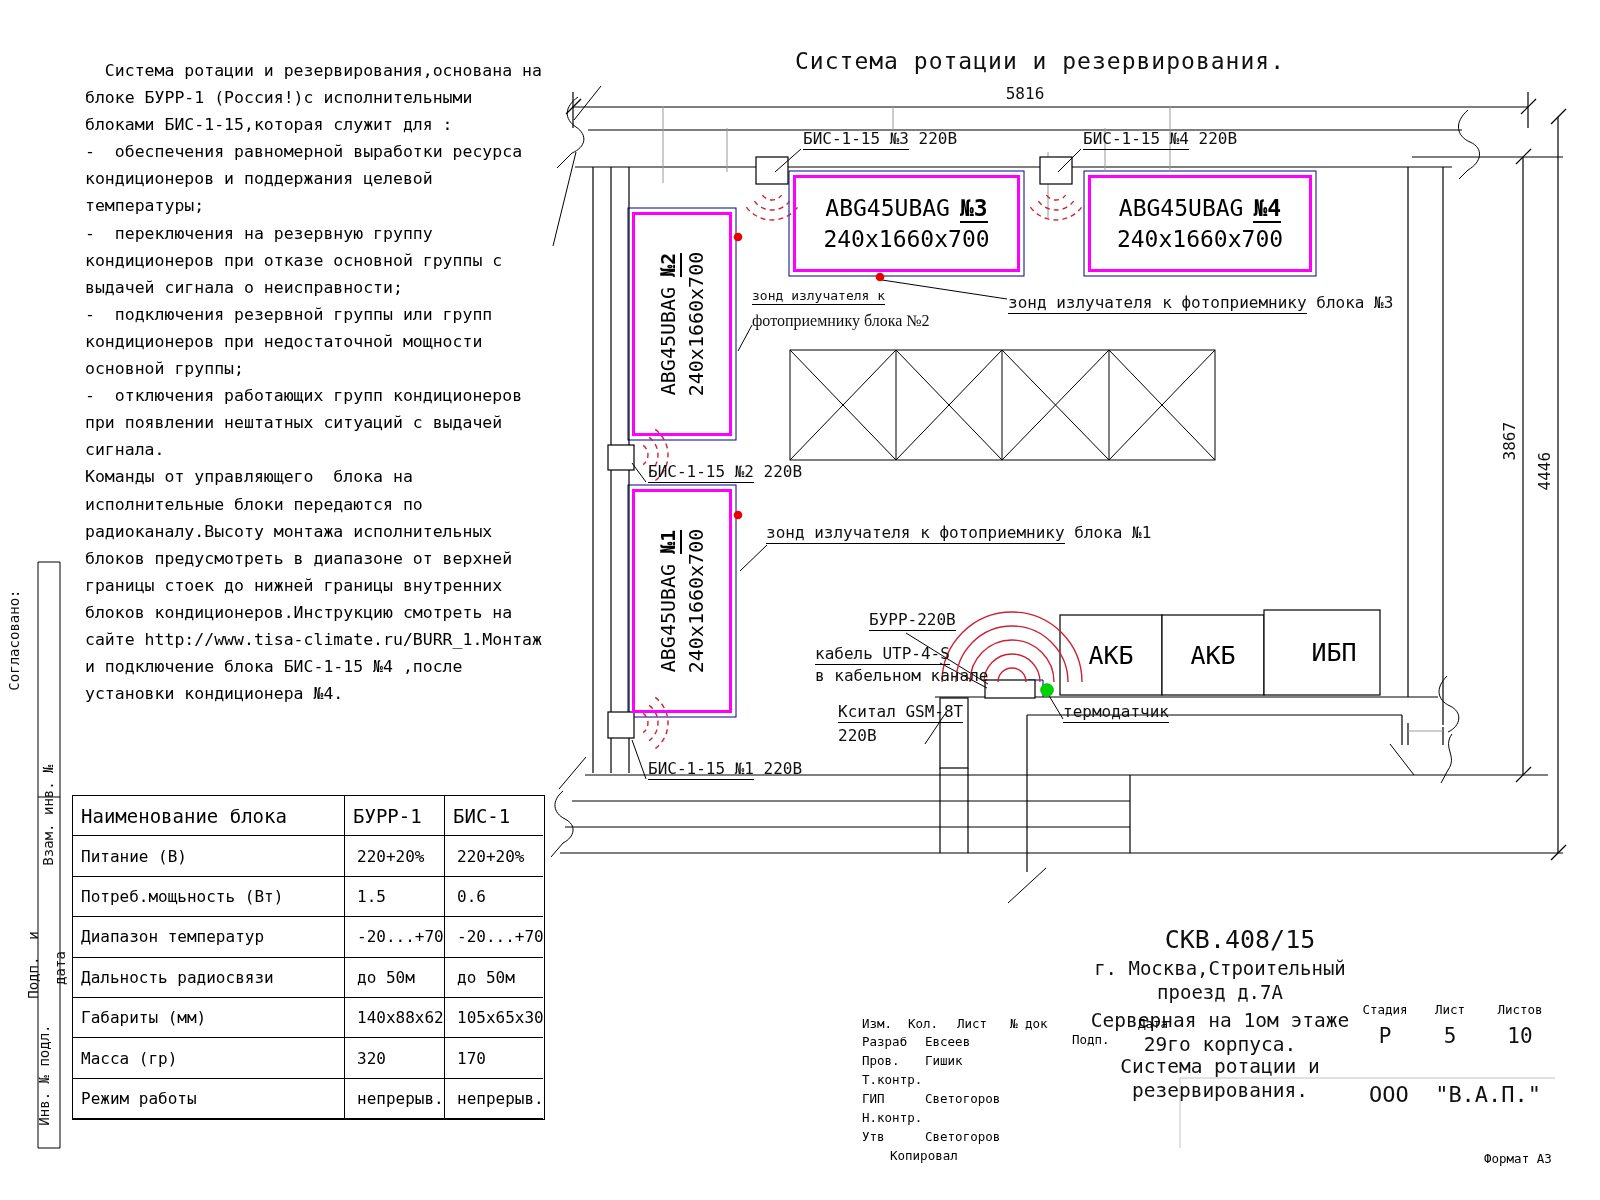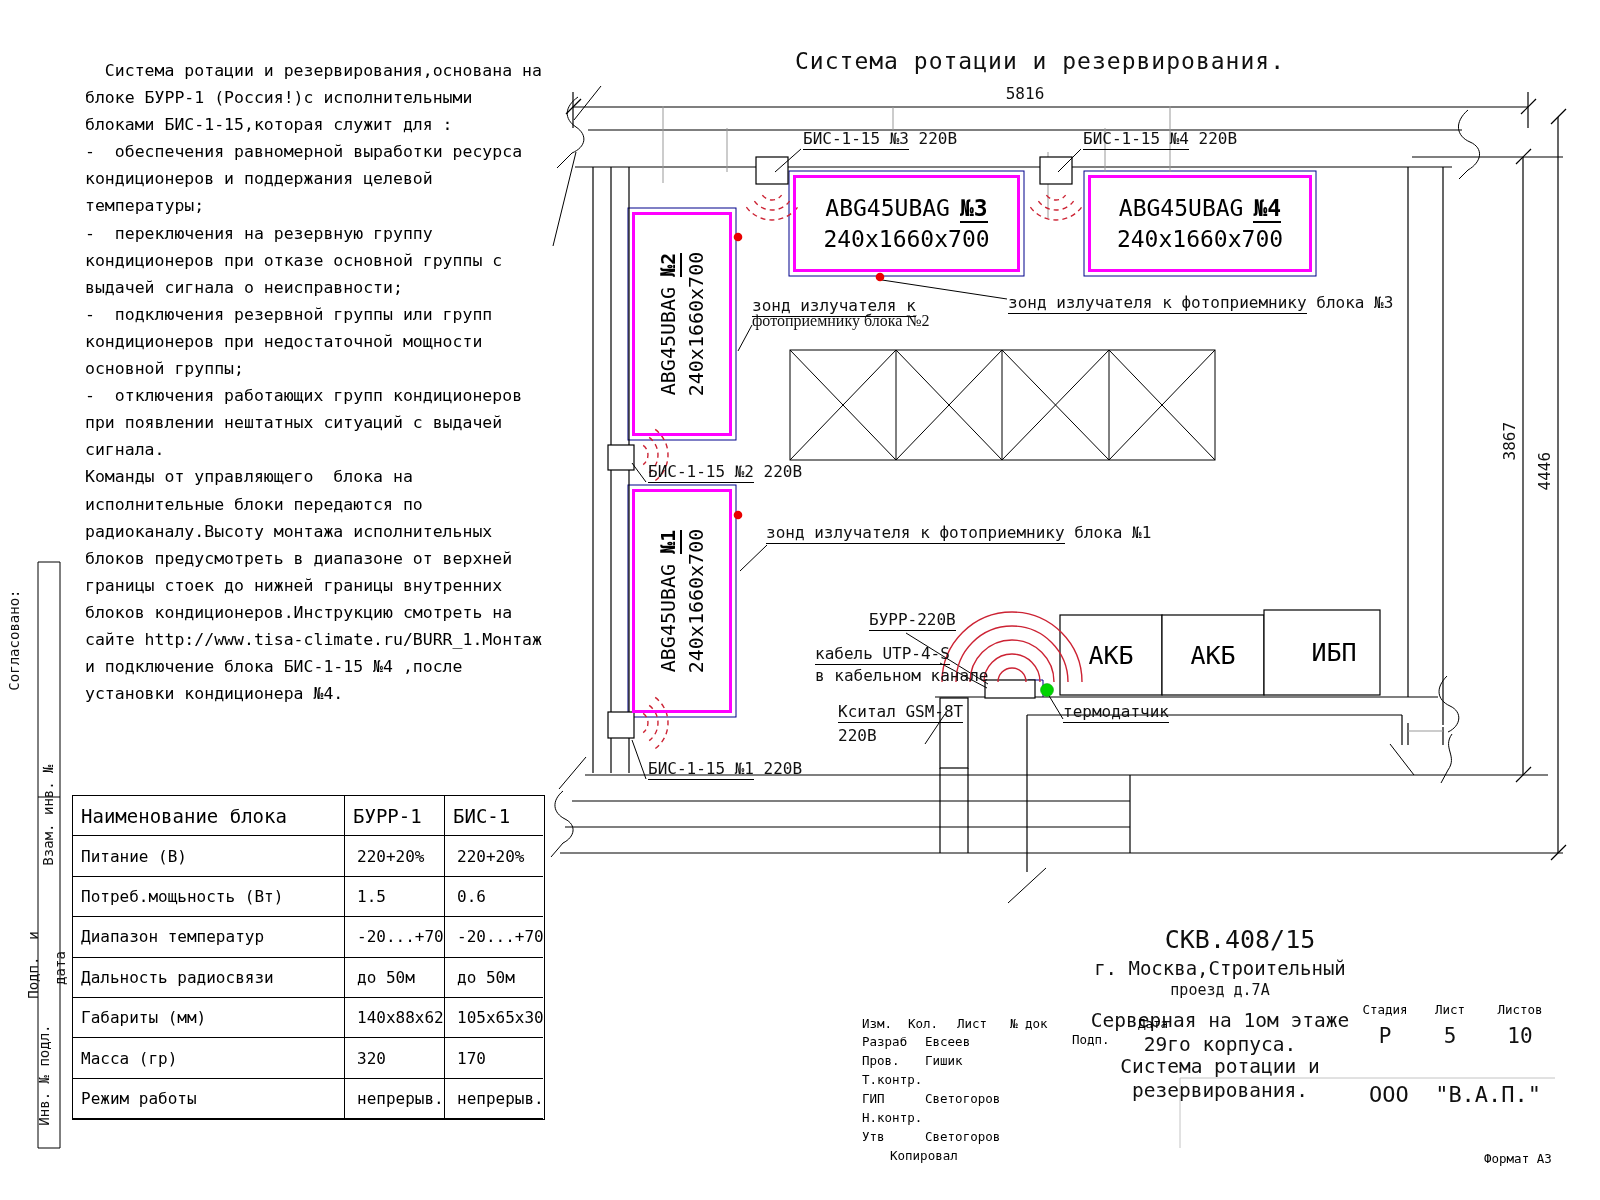--- a/index.html
+++ b/index.html
@@ -268,39 +268,39 @@
 <div class="vboxlabel" style="left:570px;top:289px;width:224px;height:70px;">
   <div><span>ABG45UBAG</span><span class="num">№2</span></div>
   <div>240x1660x700</div>
 </div>
 <div class="mbox" style="left:632px;top:489px;width:100px;height:224px;"></div>
 <div class="vboxlabel" style="left:570px;top:566px;width:224px;height:70px;">
   <div><span>ABG45UBAG</span><span class="num">№1</span></div>
   <div>240x1660x700</div>
 </div>
 
-<div class="t" style="left:752px;top:297px;font-size:16px;"><span class="u">зонд излучателя к</span></div>
+<div class="t" style="left:752px;top:289px;font-size:13px;"><span class="u">зонд излучателя к</span></div>
 <div class="t" style="left:752px;top:312px;font-size:16px;font-family:Liberation Serif, serif;">фотоприемнику блока №2</div>
 <div class="t" style="left:1008px;top:294px;font-size:16px;"><span class="u">зонд излучателя к фотоприемнику</span><span> блока №3</span></div>
 <div class="t" style="left:766px;top:524px;font-size:16px;"><span class="u">зонд излучателя к фотоприемнику</span><span> блока №1</span></div>
 
 <div class="t" style="left:869px;top:611px;font-size:16px;"><span class="u">БУРР-220В</span></div>
 <div class="t" style="left:815px;top:645px;font-size:16px;"><span class="u">кабель UTP-4-S</span></div>
 <div class="t" style="left:815px;top:667px;font-size:16px;">в кабельном канале</div>
 <div class="t" style="left:838px;top:703px;font-size:16px;"><span class="u">Кситал GSM-8T</span></div>
 <div class="t" style="left:838px;top:727px;font-size:16px;">220В</div>
 <div class="t" style="left:1063px;top:703px;font-size:16px;"><span class="u">термодатчик</span></div>
 
 <div class="eq" style="left:1060px;top:615px;width:102px;height:80px;">АКБ</div>
 <div class="eq" style="left:1162px;top:615px;width:102px;height:80px;">АКБ</div>
 <div class="eq" style="left:1264px;top:610px;width:140px;height:85px;">ИБП</div>
 
 <div class="t c" style="left:1100px;top:926px;width:280px;font-size:25px;">СКВ.408/15</div>
 <div class="t c" style="left:1080px;top:958px;width:280px;font-size:19px;">г. Москва,Строительный</div>
-<div class="t c" style="left:1080px;top:982px;width:280px;font-size:15px;">проезд д.7А</div>
+<div class="t c" style="left:1080px;top:982px;width:280px;font-size:19px;">проезд д.7А</div>
 <div class="t c" style="left:1075px;top:1010px;width:290px;font-size:19.5px;">Серверная на 1ом этаже</div>
 <div class="t c" style="left:1075px;top:1034px;width:290px;font-size:19.5px;">29го корпуса.</div>
 <div class="t c" style="left:1075px;top:1056px;width:290px;font-size:19.5px;">Система ротации и</div>
 <div class="t c" style="left:1075px;top:1080px;width:290px;font-size:19.5px;">резервирования.</div>
 
 <div class="tb" style="left:862px;top:1016px;">Изм.</div>
 <div class="tb" style="left:908px;top:1016px;">Кол.</div>
 <div class="tb" style="left:957px;top:1016px;">Лист</div>
 <div class="tb" style="left:1010px;top:1016px;">№ док</div>
 <div class="tb" style="left:1072px;top:1016px;margin-top:16px;">Подп.</div>

